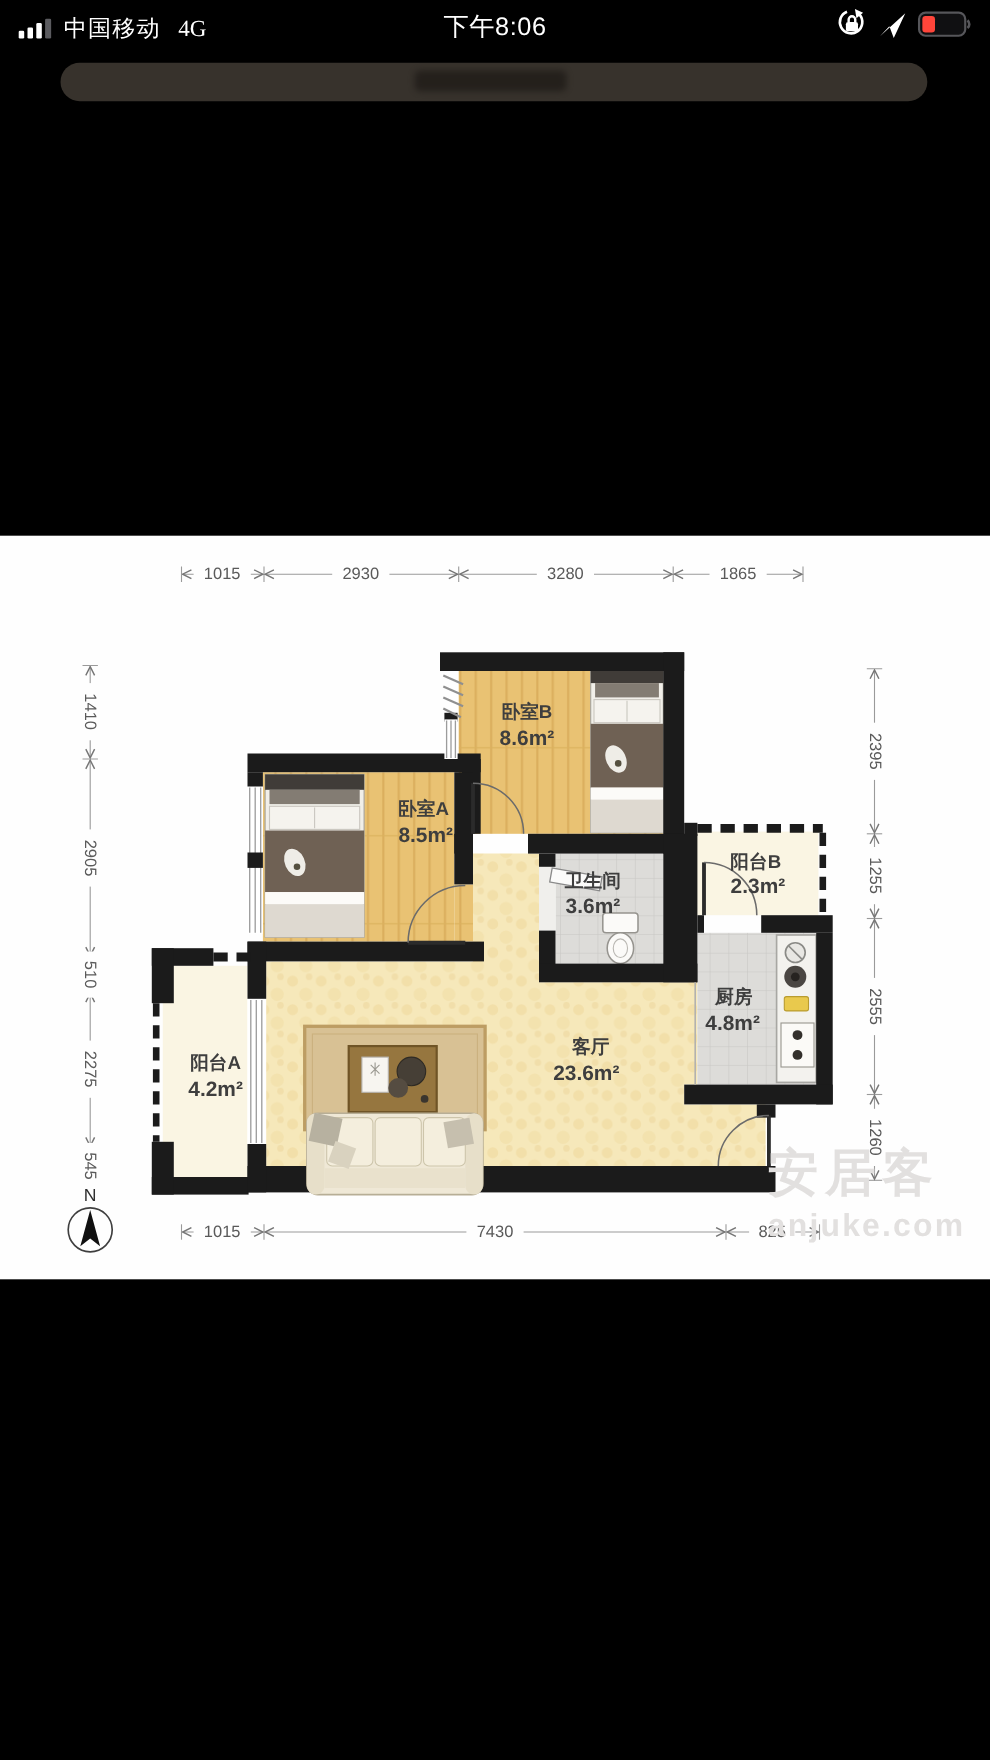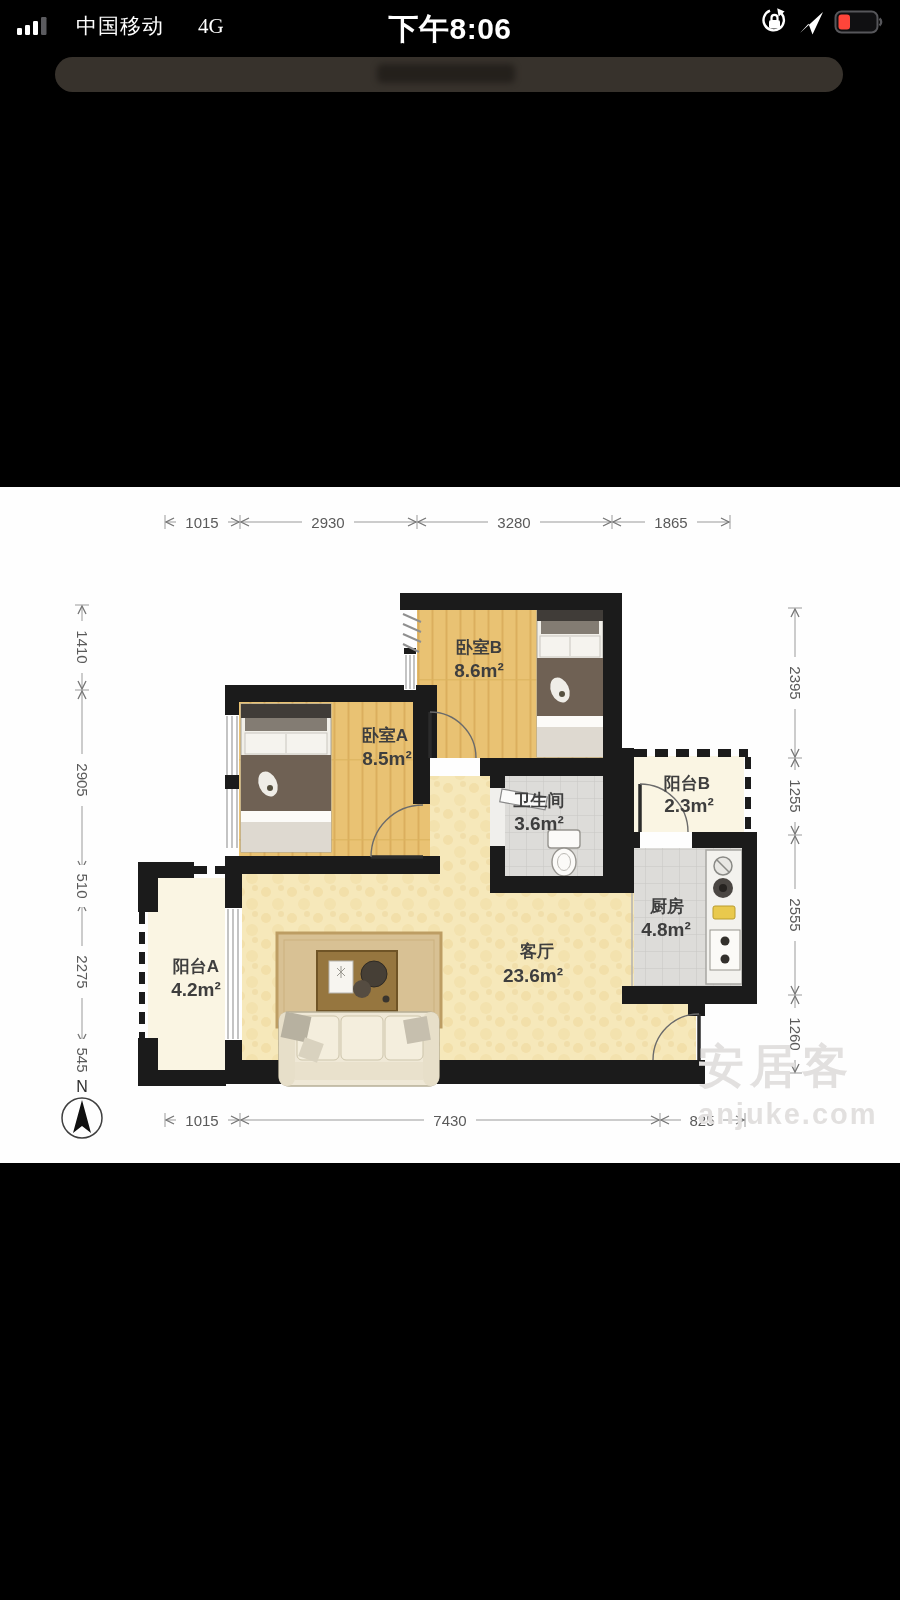--- a/index.html
+++ b/index.html
@@ -1,26 +1,26 @@
 <!DOCTYPE html>
 <html><head>
 <meta charset="utf-8">
 <style>
   html,body { margin:0; padding:0; }
   body {
     width:900px; height:1600px; position:relative; overflow:hidden;
     background:#000; font-family:"Liberation Sans", sans-serif;
   }
   
-  .sb-left { position:absolute; left:16px; top:9px; height:34px; display:flex; align-items:center; gap:24px;
+  .sb-left { position:absolute; left:16px; top:9px; height:34px; display:flex; align-items:center; gap:6px;
              color:#fff; font-size:21px; }
   .sb-carrier { letter-spacing:1px; }
   .sb-net { margin-left:10px;font-family:Liberation Serif, serif; }
   .sb-time { position:absolute; left:0; top:9px; width:100%; text-align:center; color:#fff;
-             font-size:30px; font-weight:bold; letter-spacing:.5px; }
+             font-size:23px; font-weight:normal; letter-spacing:.5px; }
   .sb-right { position:absolute; right:16px; top:7px; display:flex; align-items:center; gap:9px; }
   
   .pill { position:absolute; left:55px; top:57px; width:788px; height:35px; border-radius:18px;
           background:#37322c; }
   .pill-smudge { position:absolute; left:322px; top:7px; width:138px; height:19px; background:#211d19;
                  border-radius:5px; filter:blur(3px); opacity:.85; }
   
   .canvas { position:absolute; left:0; top:487px; width:900px; height:676px; background:#fefefe; }
   .canvas svg { position:absolute; left:0; top:0; }
   .dim-text { font-size:15px; fill:#5a5a5a; }

